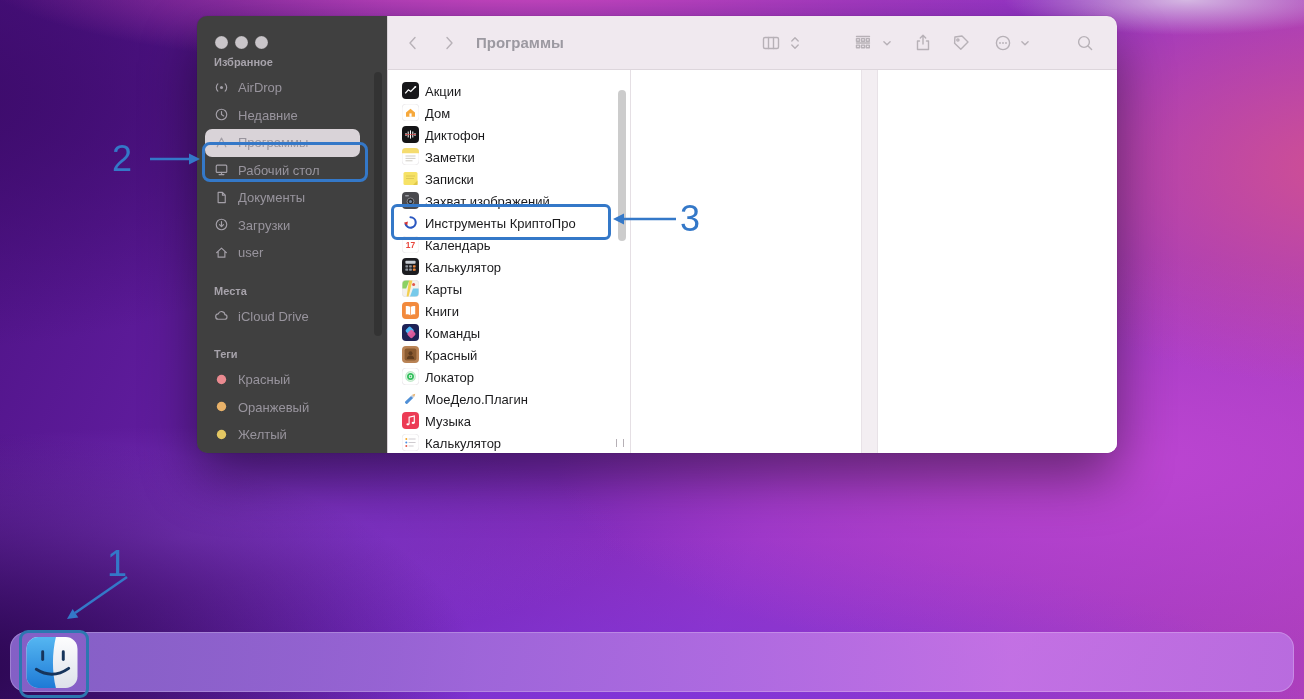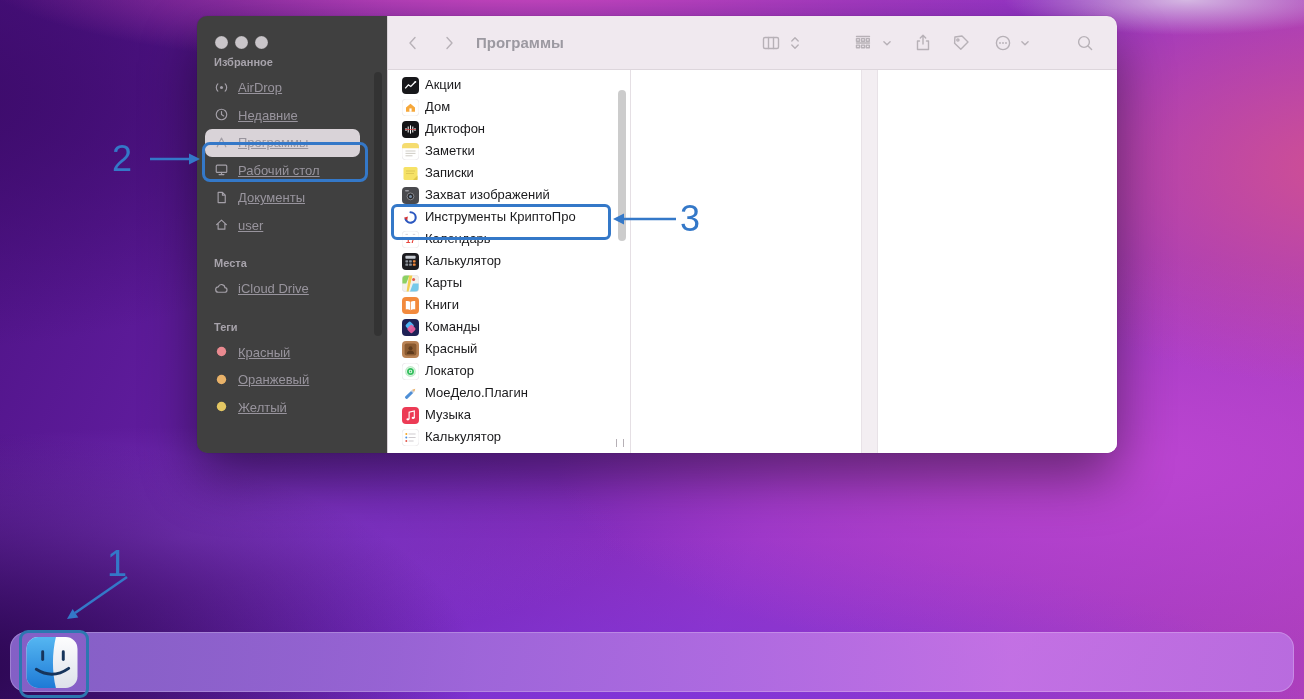--- a/index.html
+++ b/index.html
@@ -20,38 +20,38 @@
       linear-gradient(115deg,#4a1180 0%,#6f24b2 38%,#9434c6 62%,#ad3fbc 100%);}
   
   .window{position:absolute;left:197px;top:16px;width:920px;height:437px;border-radius:10px;
     overflow:hidden;display:flex;box-shadow:0 24px 55px rgba(0,0,0,.45),0 0 1px rgba(0,0,0,.35);}
   .sidebar{position:relative;width:190px;flex:0 0 190px;background:#404040;}
   .traffic{display:flex;gap:7px;padding:20px 0 0 18px;height:30px;box-sizing:border-box;}
   .tl{width:13px;height:13px;border-radius:50%;background:#c9c5c9;box-shadow:inset 0 0 0 .5px rgba(0,0,0,.12);}
   #sidebar-sections{padding-top:4px;}
   .side-header{height:24px;line-height:24px;padding-left:17px;font-size:11px;font-weight:700;color:#a7a3ab;}
   .side-item{height:27.5px;display:flex;align-items:center;margin:0 27px 0 8px;padding-left:9px;
-    border-radius:7px;font-size:13px;color:#98949d;cursor:default;text-decoration:underline;}
+    border-radius:7px;font-size:13px;color:#98949d;cursor:default;}
   .side-item.selected{background:#d9d3d8;}
   .side-icon{width:16px;height:16px;margin-right:8px;color:#a39fa7;display:inline-flex;}
   .side-section{margin-bottom:0;}
   .side-section + .side-section{margin-top:12px;}
   .sbar{position:absolute;border-radius:4px;background:rgba(0,0,0,.20);}
   .sidebar-sbar{right:5px;top:56px;width:8px;height:264px;}
   .main{flex:1;display:flex;flex-direction:column;border-left:1px solid #d8d1d7;min-width:0;}
   .toolbar{position:relative;height:53px;flex:0 0 53px;background:#f0e9ef;border-bottom:1px solid #ddd6dc;}
   .tbi{position:absolute;top:50%;transform:translateY(-50%);width:22px;height:22px;color:#b7b1b7;display:flex;align-items:center;justify-content:center;}
   .tb-title{position:absolute;left:88px;top:0;height:53px;line-height:53px;font-size:15px;font-weight:700;color:#9c99a1;}
   .content{flex:1;display:flex;min-height:0;background:#fff;}
   .col1{position:relative;width:242px;flex:0 0 242px;border-right:1px solid #e5dfe4;overflow:hidden;}
   .col2{width:230px;flex:0 0 230px;background:#fff;}
   .gutter{width:15px;flex:0 0 15px;background:#f3eef2;border-left:1px solid #e8e2e7;border-right:1px solid #e8e2e7;}
   .col3{flex:1;background:#fff;}
   #file-list{padding-top:7px;}
-  .frow{height:22px;display:flex;align-items:flex-start;padding-left:14px;font-size:13px;color:#1a1a1c;white-space:nowrap;}
+  .frow{height:22px;display:flex;align-items:flex-end;padding-left:14px;font-size:13px;color:#1a1a1c;white-space:nowrap;}
   .fic{width:17px;height:17px;margin-right:6px;flex:0 0 17px;display:inline-flex;}
   .col1-sbar{right:4px;top:20px;width:8px;height:151px;}
   .grip{position:absolute;right:6px;bottom:6px;width:6px;height:8px;
     border-left:1.6px solid #b6b0b6;border-right:1.6px solid #b6b0b6;}
   
   .dock{position:absolute;left:10px;top:632px;width:1284px;height:60px;border-radius:16px;
     background:linear-gradient(90deg,rgba(139,103,207,.92),rgba(157,107,216,.88) 30%,rgba(180,115,226,.85) 55%,rgba(202,122,232,.85) 78%,rgba(186,112,226,.9));
     box-shadow:inset 0 0 0 1px rgba(255,255,255,.22);}
   .dock-item{position:absolute;left:16px;top:5px;width:52px;height:51px;}
   .dock-item svg{display:block;}
@@ -111,20 +111,29 @@
               </span>
               <span>Рабочий стол</span>
             </div>
             <div class="side-item">
               <span class="side-icon">
                 <svg viewBox="0 0 16 16" width="15" height="15" fill="none" stroke="currentColor" stroke-width="1.25" stroke-linecap="round" stroke-linejoin="round">
                   <path d="M4.4 2.6 H9 L12 5.6 V13.4 H4.4 Z M9 2.6 V5.6 H12"></path>
                 </svg>
               </span>
               <span>Документы</span>
+            </div>
+            <div class="side-item">
+              <span class="side-icon">
+                <svg viewBox="0 0 16 16" width="15" height="15" fill="none" stroke="currentColor" stroke-width="1.25" stroke-linecap="round" stroke-linejoin="round">
+                  <circle cx="8" cy="8" r="5.6"></circle>
+                  <path d="M8 5 v5 M5.9 8.1 L8 10.2 L10.1 8.1"></path>
+                </svg>
+              </span>
+              <span>Загрузки</span>
             </div>
             <div class="side-item">
               <span class="side-icon">
                 <svg viewBox="0 0 16 16" width="15" height="15" fill="none" stroke="currentColor" stroke-width="1.25" stroke-linecap="round" stroke-linejoin="round">
                   <path d="M2.8 8.2 L8 3.4 L13.2 8.2 M4.4 7 V13 H11.6 V7"></path>
                 </svg>
               </span>
               <span>user</span>
             </div>
           </div>

